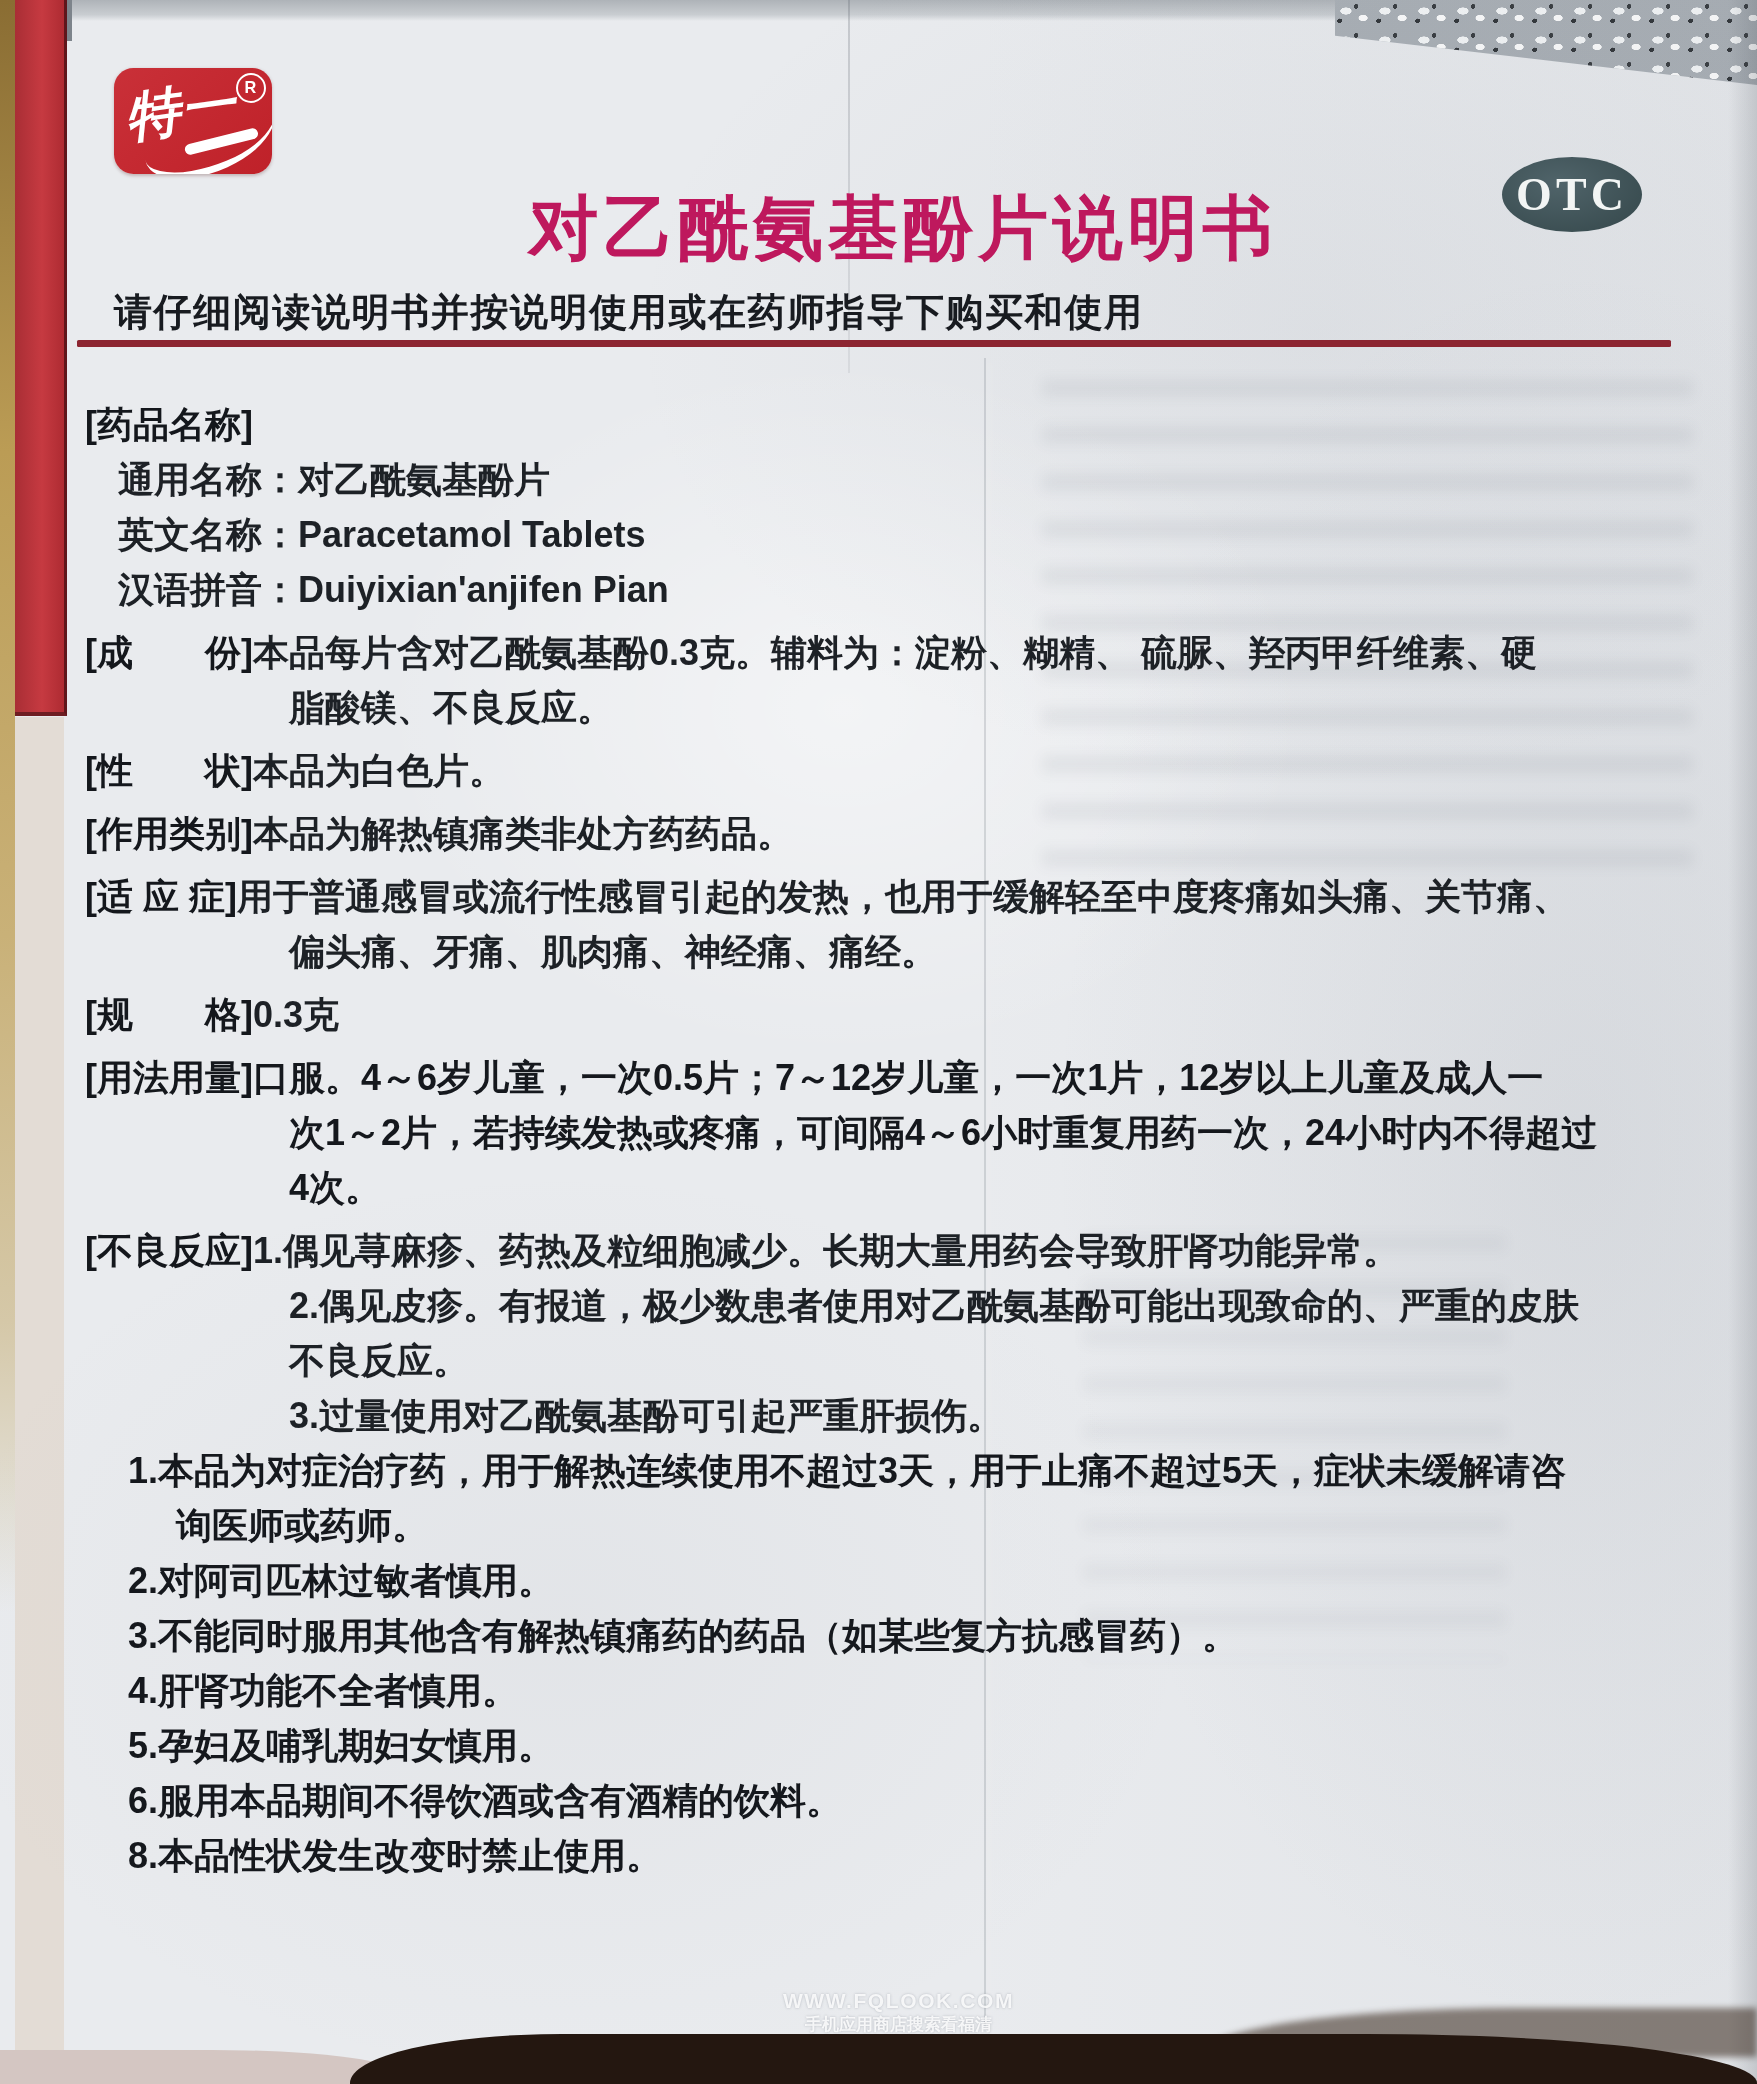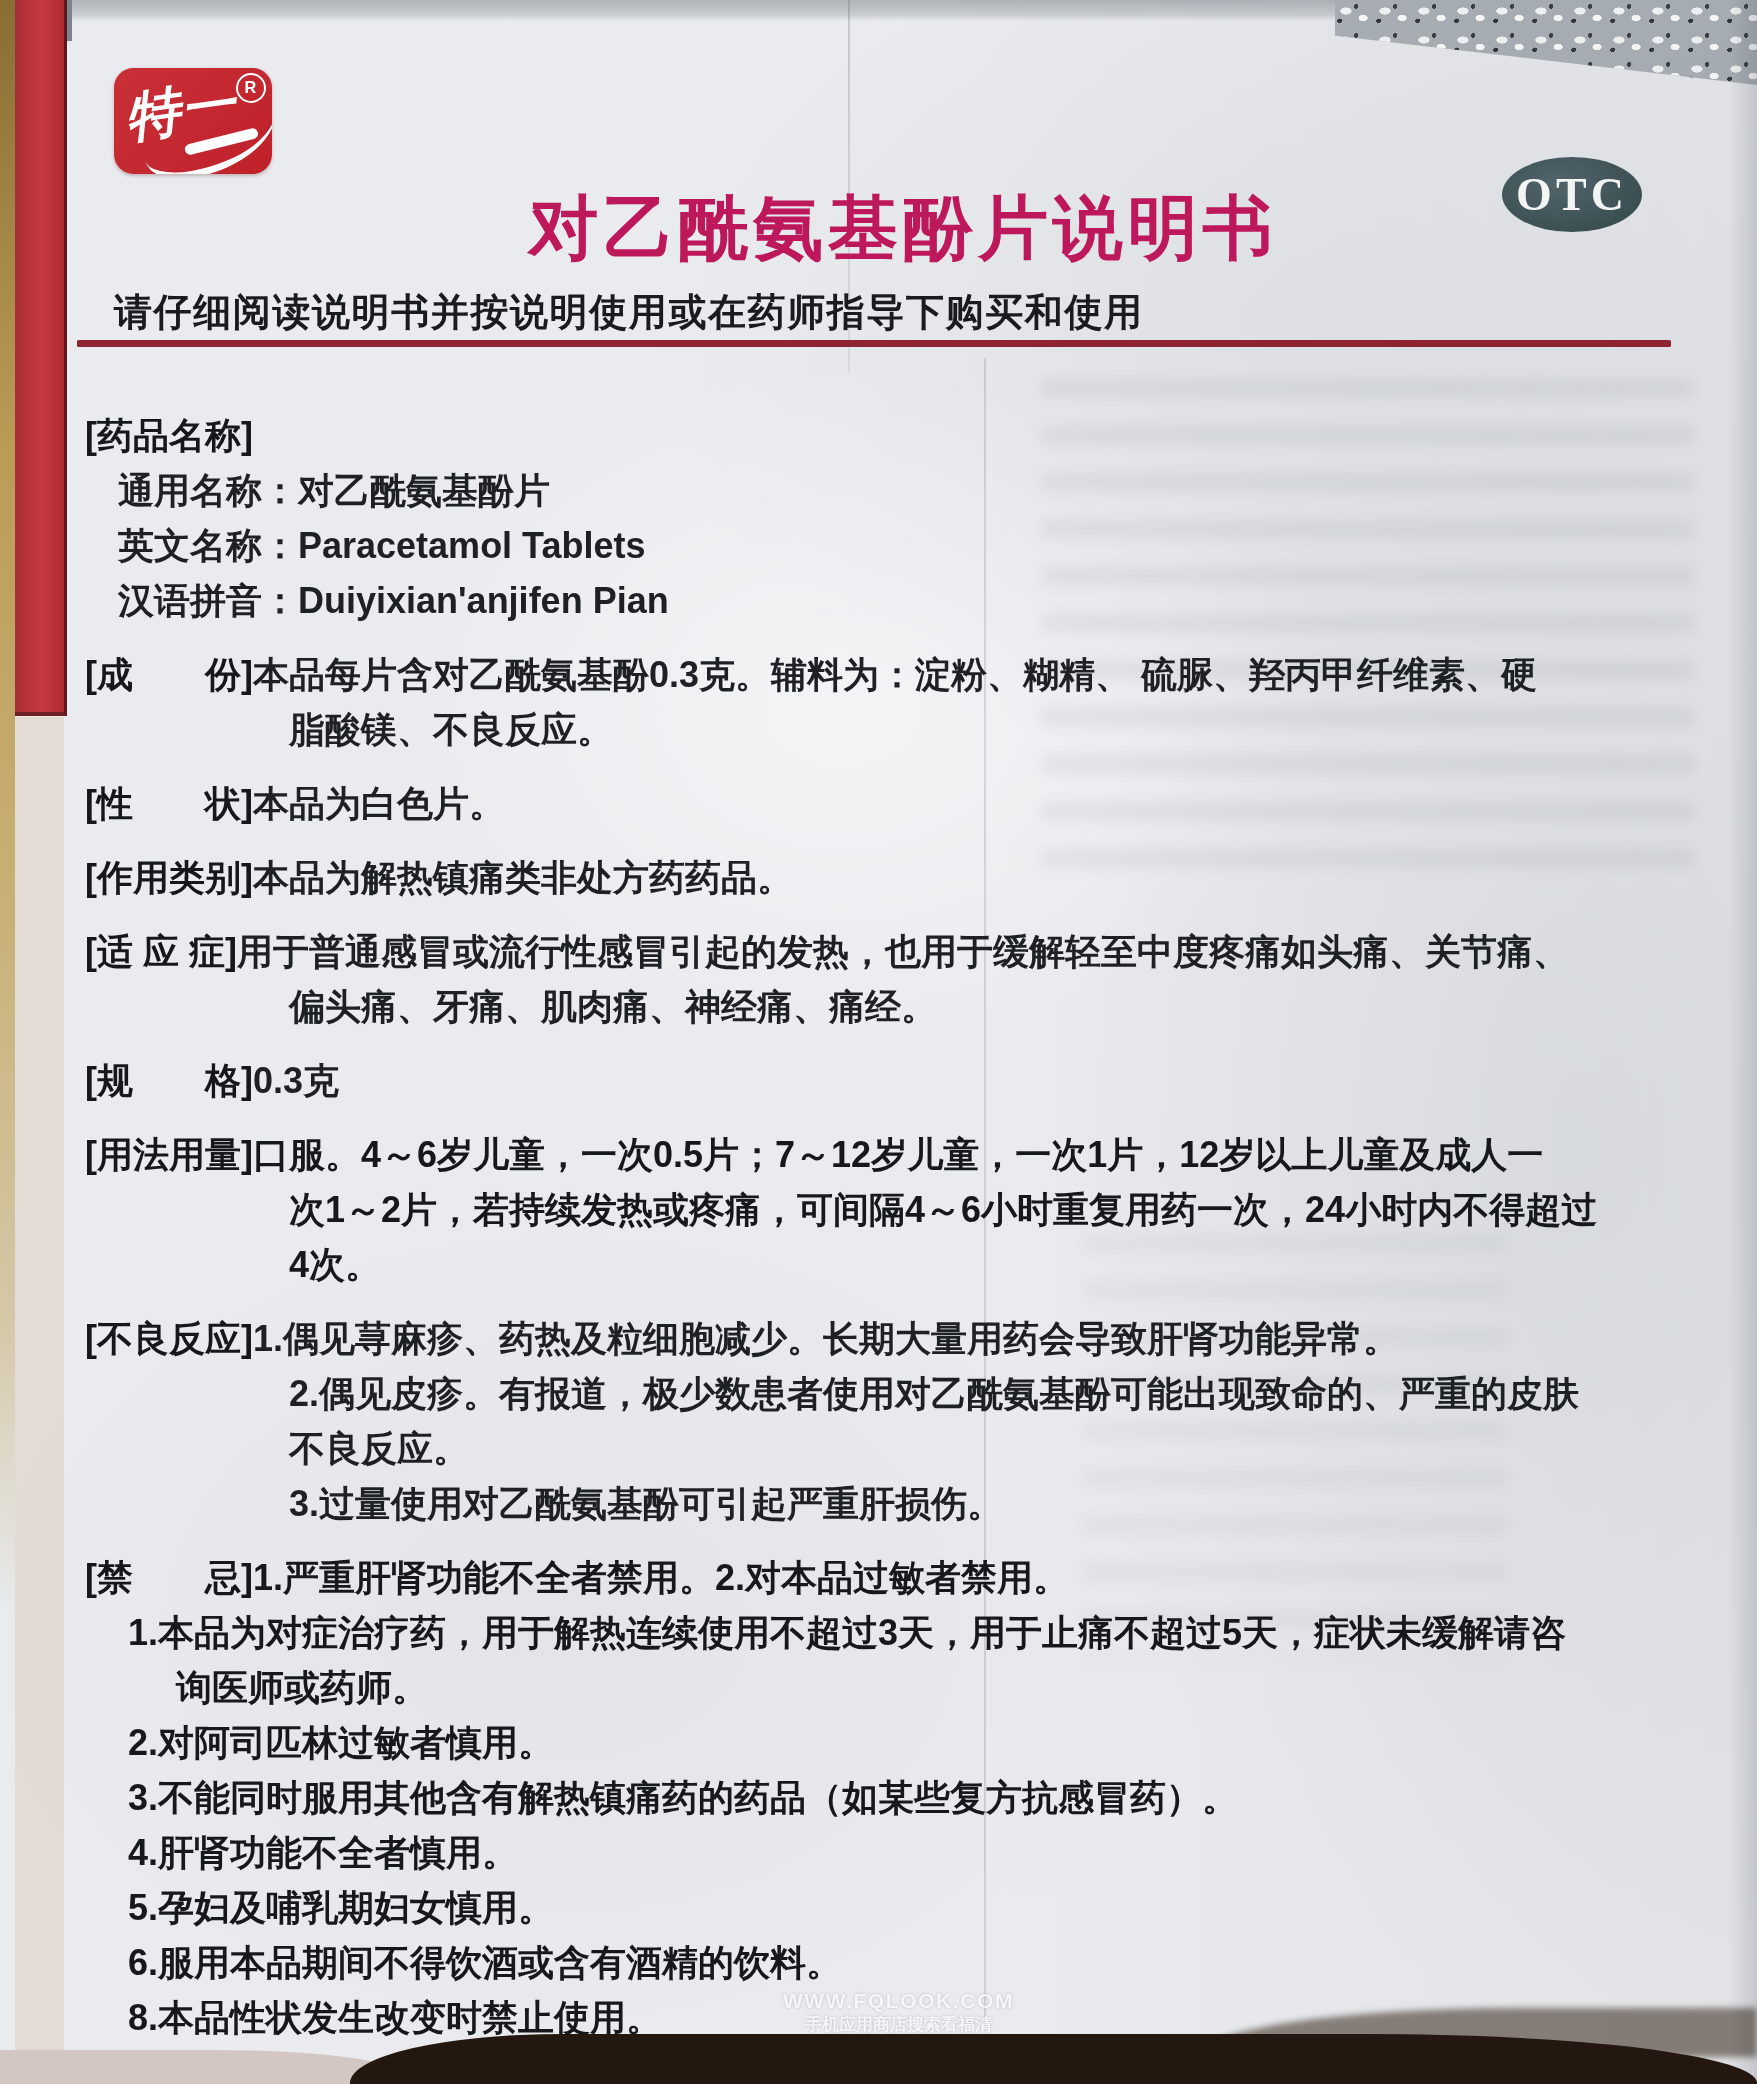--- a/index.html
+++ b/index.html
@@ -71,21 +71,21 @@
   .otc{left:1502px;top:157px;width:140px;height:75px;border-radius:50%;
     background:radial-gradient(ellipse at 40% 35%, #50646a, #3b4e52 75%);
     display:flex;align-items:center;justify-content:center;text-align:right;}
   .otc span{font-family:"Liberation Serif","DejaVu Serif",serif;color:#f2f5f4;font-size:46px;
     font-weight:700;letter-spacing:4.1px;}
 
   
   .doc{left:85px;top:389px;right:47px;font-size:36px;line-height:55px;font-weight:600;
     color:#1d2126;white-space:nowrap;}
   .line{position:relative;}
-  .line.haslabel{margin-top:19px;}
+  .line.haslabel{margin-top:8px;}
   .sec-label{font-weight:800;color:#14171c;}
   .line.b{font-weight:800;color:#15181d;}
   .ind-a{padding-left:33px;}
   .ind-b{padding-left:43px;}
   .ind-c{padding-left:204px;}
   .ind-d{padding-left:91px;}
 
   
   .wm{left:707px;top:1987px;width:383px;text-align:center;color:rgba(255,255,255,.85);
     text-shadow:0 0 2.4px rgba(110,118,130,.45);line-height:1.15;}
@@ -138,21 +138,20 @@
       <div class="line haslabel"><span class="sec-label">[适 应 症]</span><span class="line-text">用于普通感冒或流行性感冒引起的发热，也用于缓解轻至中度疼痛如头痛、关节痛、</span></div>
       <div class="line ind-c"><span class="line-text">偏头痛、牙痛、肌肉痛、神经痛、痛经。</span></div>
       <div class="line haslabel"><span class="sec-label">[规　　格]</span><span class="line-text">0.3克</span></div>
       <div class="line b haslabel"><span class="sec-label">[用法用量]</span><span class="line-text">口服。4～6岁儿童，一次0.5片；7～12岁儿童，一次1片，12岁以上儿童及成人一</span></div>
       <div class="line ind-c b"><span class="line-text">次1～2片，若持续发热或疼痛，可间隔4～6小时重复用药一次，24小时内不得超过</span></div>
       <div class="line ind-c b"><span class="line-text">4次。</span></div>
       <div class="line haslabel"><span class="sec-label">[不良反应]</span><span class="line-text">1.偶见荨麻疹、药热及粒细胞减少。长期大量用药会导致肝肾功能异常。</span></div>
       <div class="line ind-c"><span class="line-text">2.偶见皮疹。有报道，极少数患者使用对乙酰氨基酚可能出现致命的、严重的皮肤</span></div>
       <div class="line ind-c"><span class="line-text">不良反应。</span></div>
       <div class="line ind-c"><span class="line-text">3.过量使用对乙酰氨基酚可引起严重肝损伤。</span></div>
-      <div class="line b haslabel"><span class="sec-label">[禁　　忌]</span><span class="line-text">1.严重肝肾功能不全者禁用。2.对本品过敏者禁用。</span></div>
       <div class="line ind-b b"><span class="line-text">1.本品为对症治疗药，用于解热连续使用不超过3天，用于止痛不超过5天，症状未缓解请咨</span></div>
       <div class="line ind-d b"><span class="line-text">询医师或药师。</span></div>
       <div class="line ind-b b"><span class="line-text">2.对阿司匹林过敏者慎用。</span></div>
       <div class="line ind-b b"><span class="line-text">3.不能同时服用其他含有解热镇痛药的药品（如某些复方抗感冒药）。</span></div>
       <div class="line ind-b b"><span class="line-text">4.肝肾功能不全者慎用。</span></div>
       <div class="line ind-b b"><span class="line-text">5.孕妇及哺乳期妇女慎用。</span></div>
       <div class="line ind-b b"><span class="line-text">6.服用本品期间不得饮酒或含有酒精的饮料。</span></div>
       <div class="line ind-b b"><span class="line-text">8.本品性状发生改变时禁止使用。</span></div>
     </div>
 

